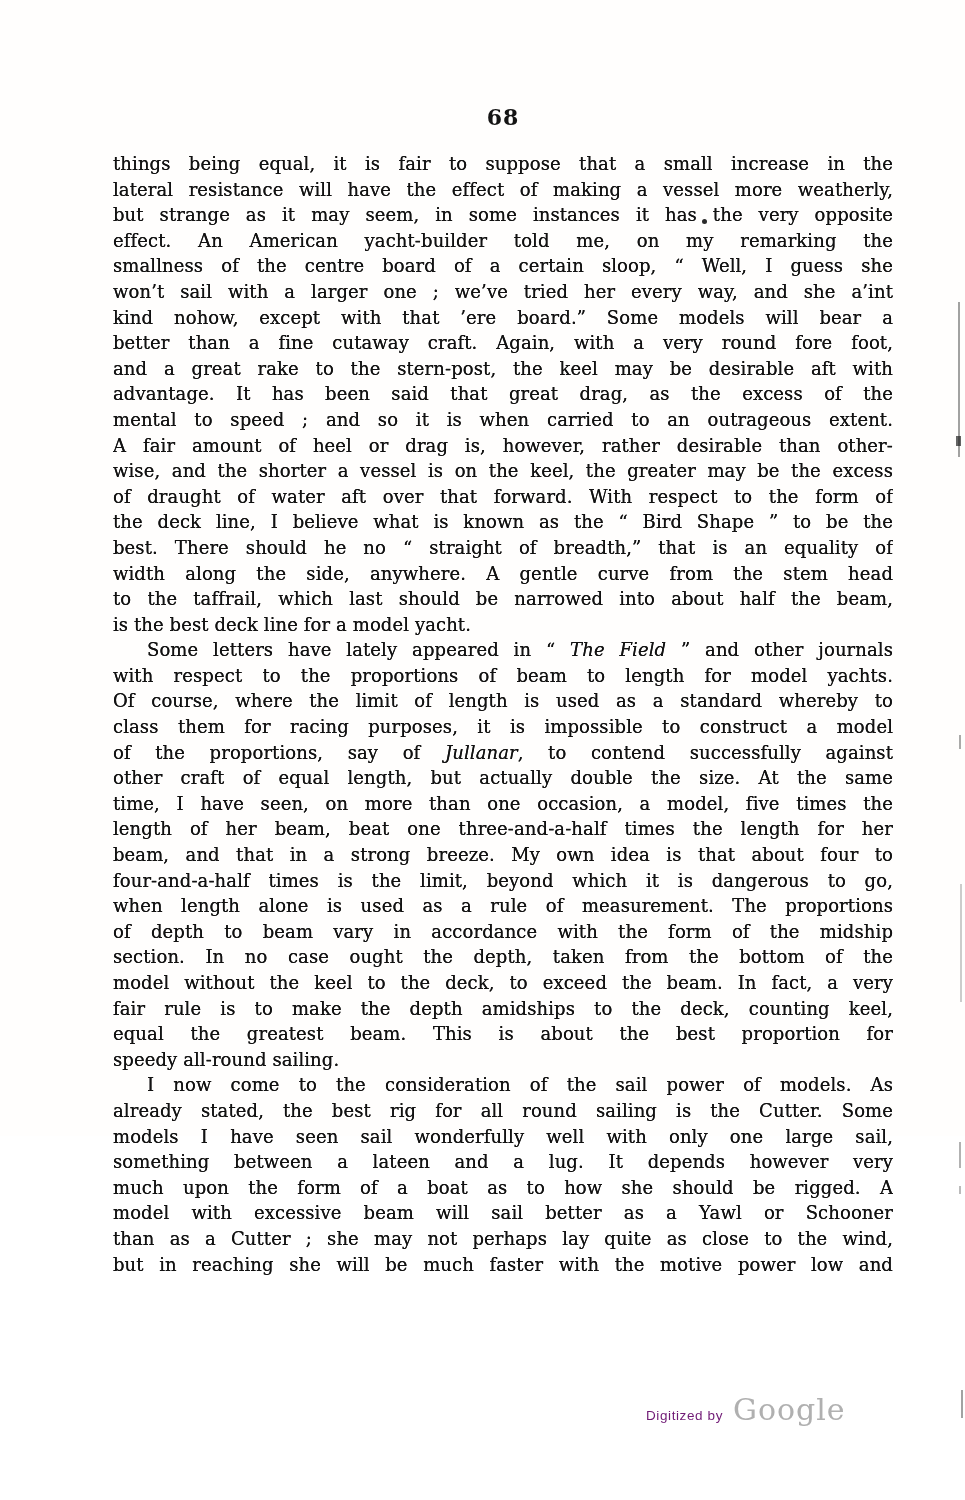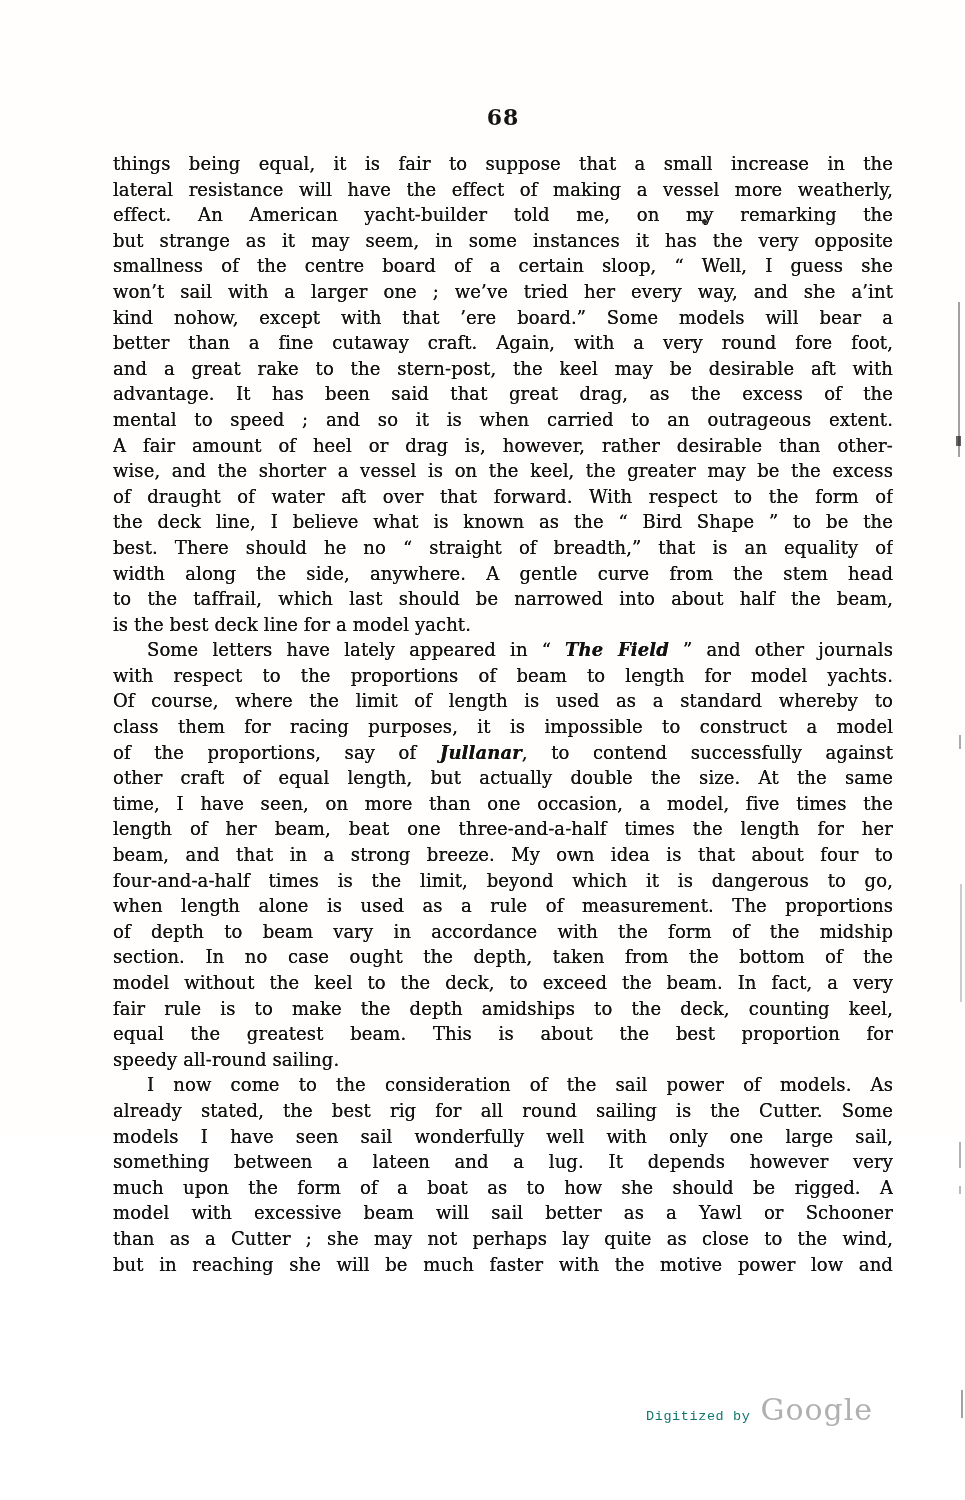--- a/index.html
+++ b/index.html
@@ -42,34 +42,34 @@
   .line {
     height: 25.6px;
     line-height: 25.6px;
     text-align: justify;
     text-align-last: justify;
     overflow: hidden;
     white-space: normal;
   }
   .line.indent { text-indent: 34px; }
   .line.end    { text-align-last: left; }
-  .line i      { font-style: italic; font-weight: bold; }
+  .line i      { font-style: italic; }
   .footer {
     position: absolute;
     left: 646px;
     top: 1392px;
     display: flex;
     align-items: baseline;
     gap: 10px;
   }
   .digitized {
-    font-family: Liberation Mono, monospace;
+    font-family: Liberation Sans, sans-serif;
     font-size: 13.5px;
     letter-spacing: 0.6px;
-    color: #0f766e;
+    color: #701a75;
   }
   .google {
     font-family: "DejaVu Serif", serif;
     font-size: 30px;
     letter-spacing: 1px;
     color: #b0b0b0;
   }
   .artifact {
     position: absolute;
     background: #555;
@@ -87,22 +87,22 @@
 </head>
 <body>
 
 <div class="page">
 
   <div class="page-number">68</div>
 
   <div class="text-block">
       <div class="line">things being equal, it is fair to suppose that a small increase in the</div>
       <div class="line">lateral resistance will have the effect of making a vessel more weatherly,</div>
+      <div class="line">but strange as it may seem, in some instances it has the very opposite</div>
       <div class="line">effect. An American yacht-builder told me, on my remarking the</div>
-      <div class="line">but strange as it may seem, in some instances it has the very opposite</div>
       <div class="line">smallness of the centre board of a certain sloop, “ Well, I guess she</div>
       <div class="line">won’t sail with a larger one ; we’ve tried her every way, and she a’int</div>
       <div class="line">kind nohow, except with that ’ere board.” Some models will bear a</div>
       <div class="line">better than a fine cutaway craft. Again, with a very round fore foot,</div>
       <div class="line">and a great rake to the stern-post, the keel may be desirable aft with</div>
       <div class="line">advantage. It has been said that great drag, as the excess of the</div>
       <div class="line">mental to speed ; and so it is when carried to an outrageous extent.</div>
       <div class="line">A fair amount of heel or drag is, however, rather desirable than other-</div>
       <div class="line">wise, and the shorter a vessel is on the keel, the greater may be the excess</div>
       <div class="line">of draught of water aft over that forward. With respect to the form of</div>

